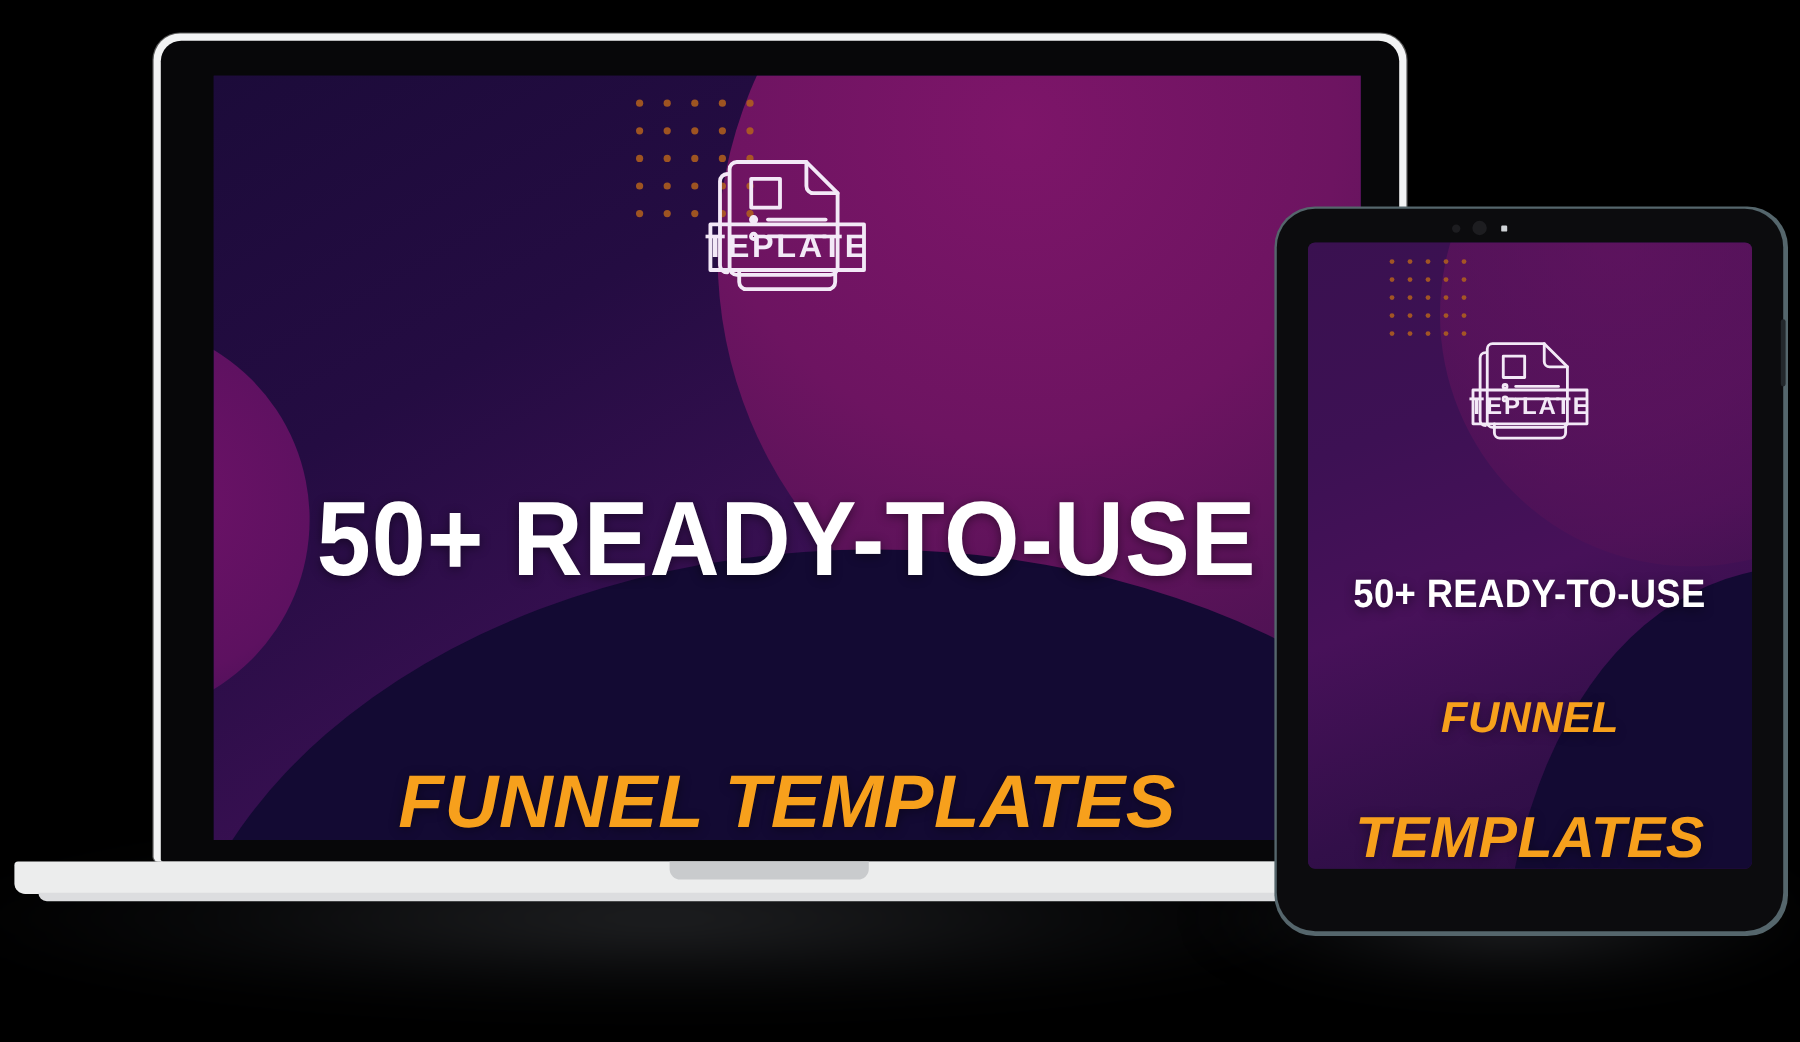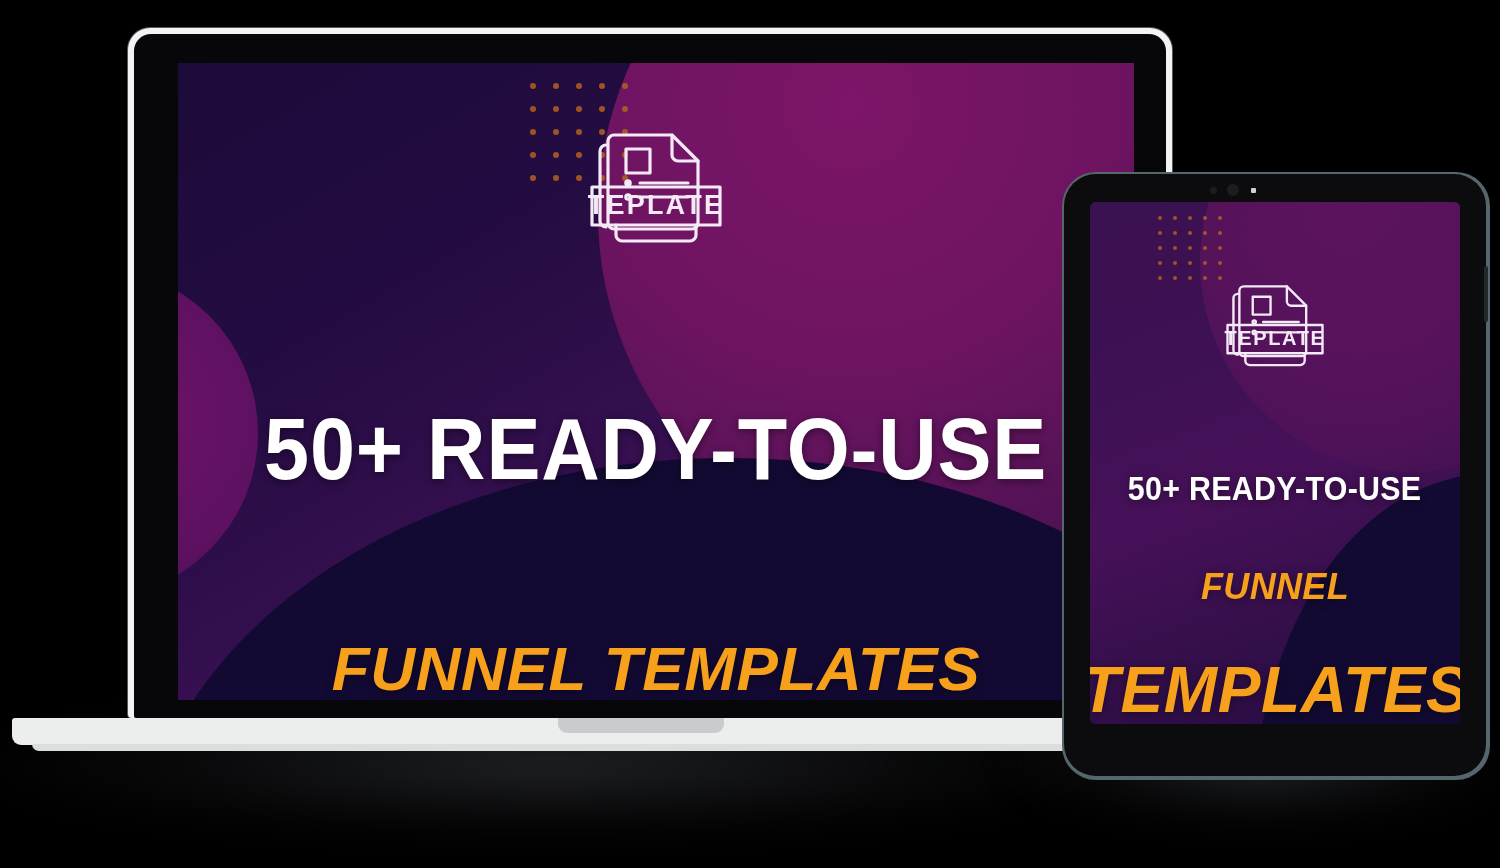--- a/index.html
+++ b/index.html
@@ -358,21 +358,21 @@
                 <path class="ln" d="M54 76 h48"></path>
                 <rect class="ln" x="6" y="66" width="128" height="38"></rect>
                 <text class="bn-txt" x="70" y="93" font-size="27" text-anchor="middle">TEPLATE</text>
                 <path class="ln" d="M30 104 v10 a6 6 0 0 0 6 6 h68 a6 6 0 0 0 6 -6 v-10"></path>
               </svg>
 
               <div class="headline" style="font-size:33px; line-height:1; margin-top:52px;">50+ READY-TO-USE</div>
 
               <div class="subhead" style="font-size:36px; line-height:1.05; margin-top:14px;">FUNNEL</div>
 
-              <div class="subhead" style="font-size:64px; line-height:1.05; margin-top:2px;">TEMPLATES</div>
+              <div class="subhead" style="font-size:48px; line-height:1.05; margin-top:2px;">TEMPLATES</div>
             </div>
 
           </div>
         </div>
 
         <div id="tablet-side-button"></div>
       </div>
     </div>
   </div>
 

